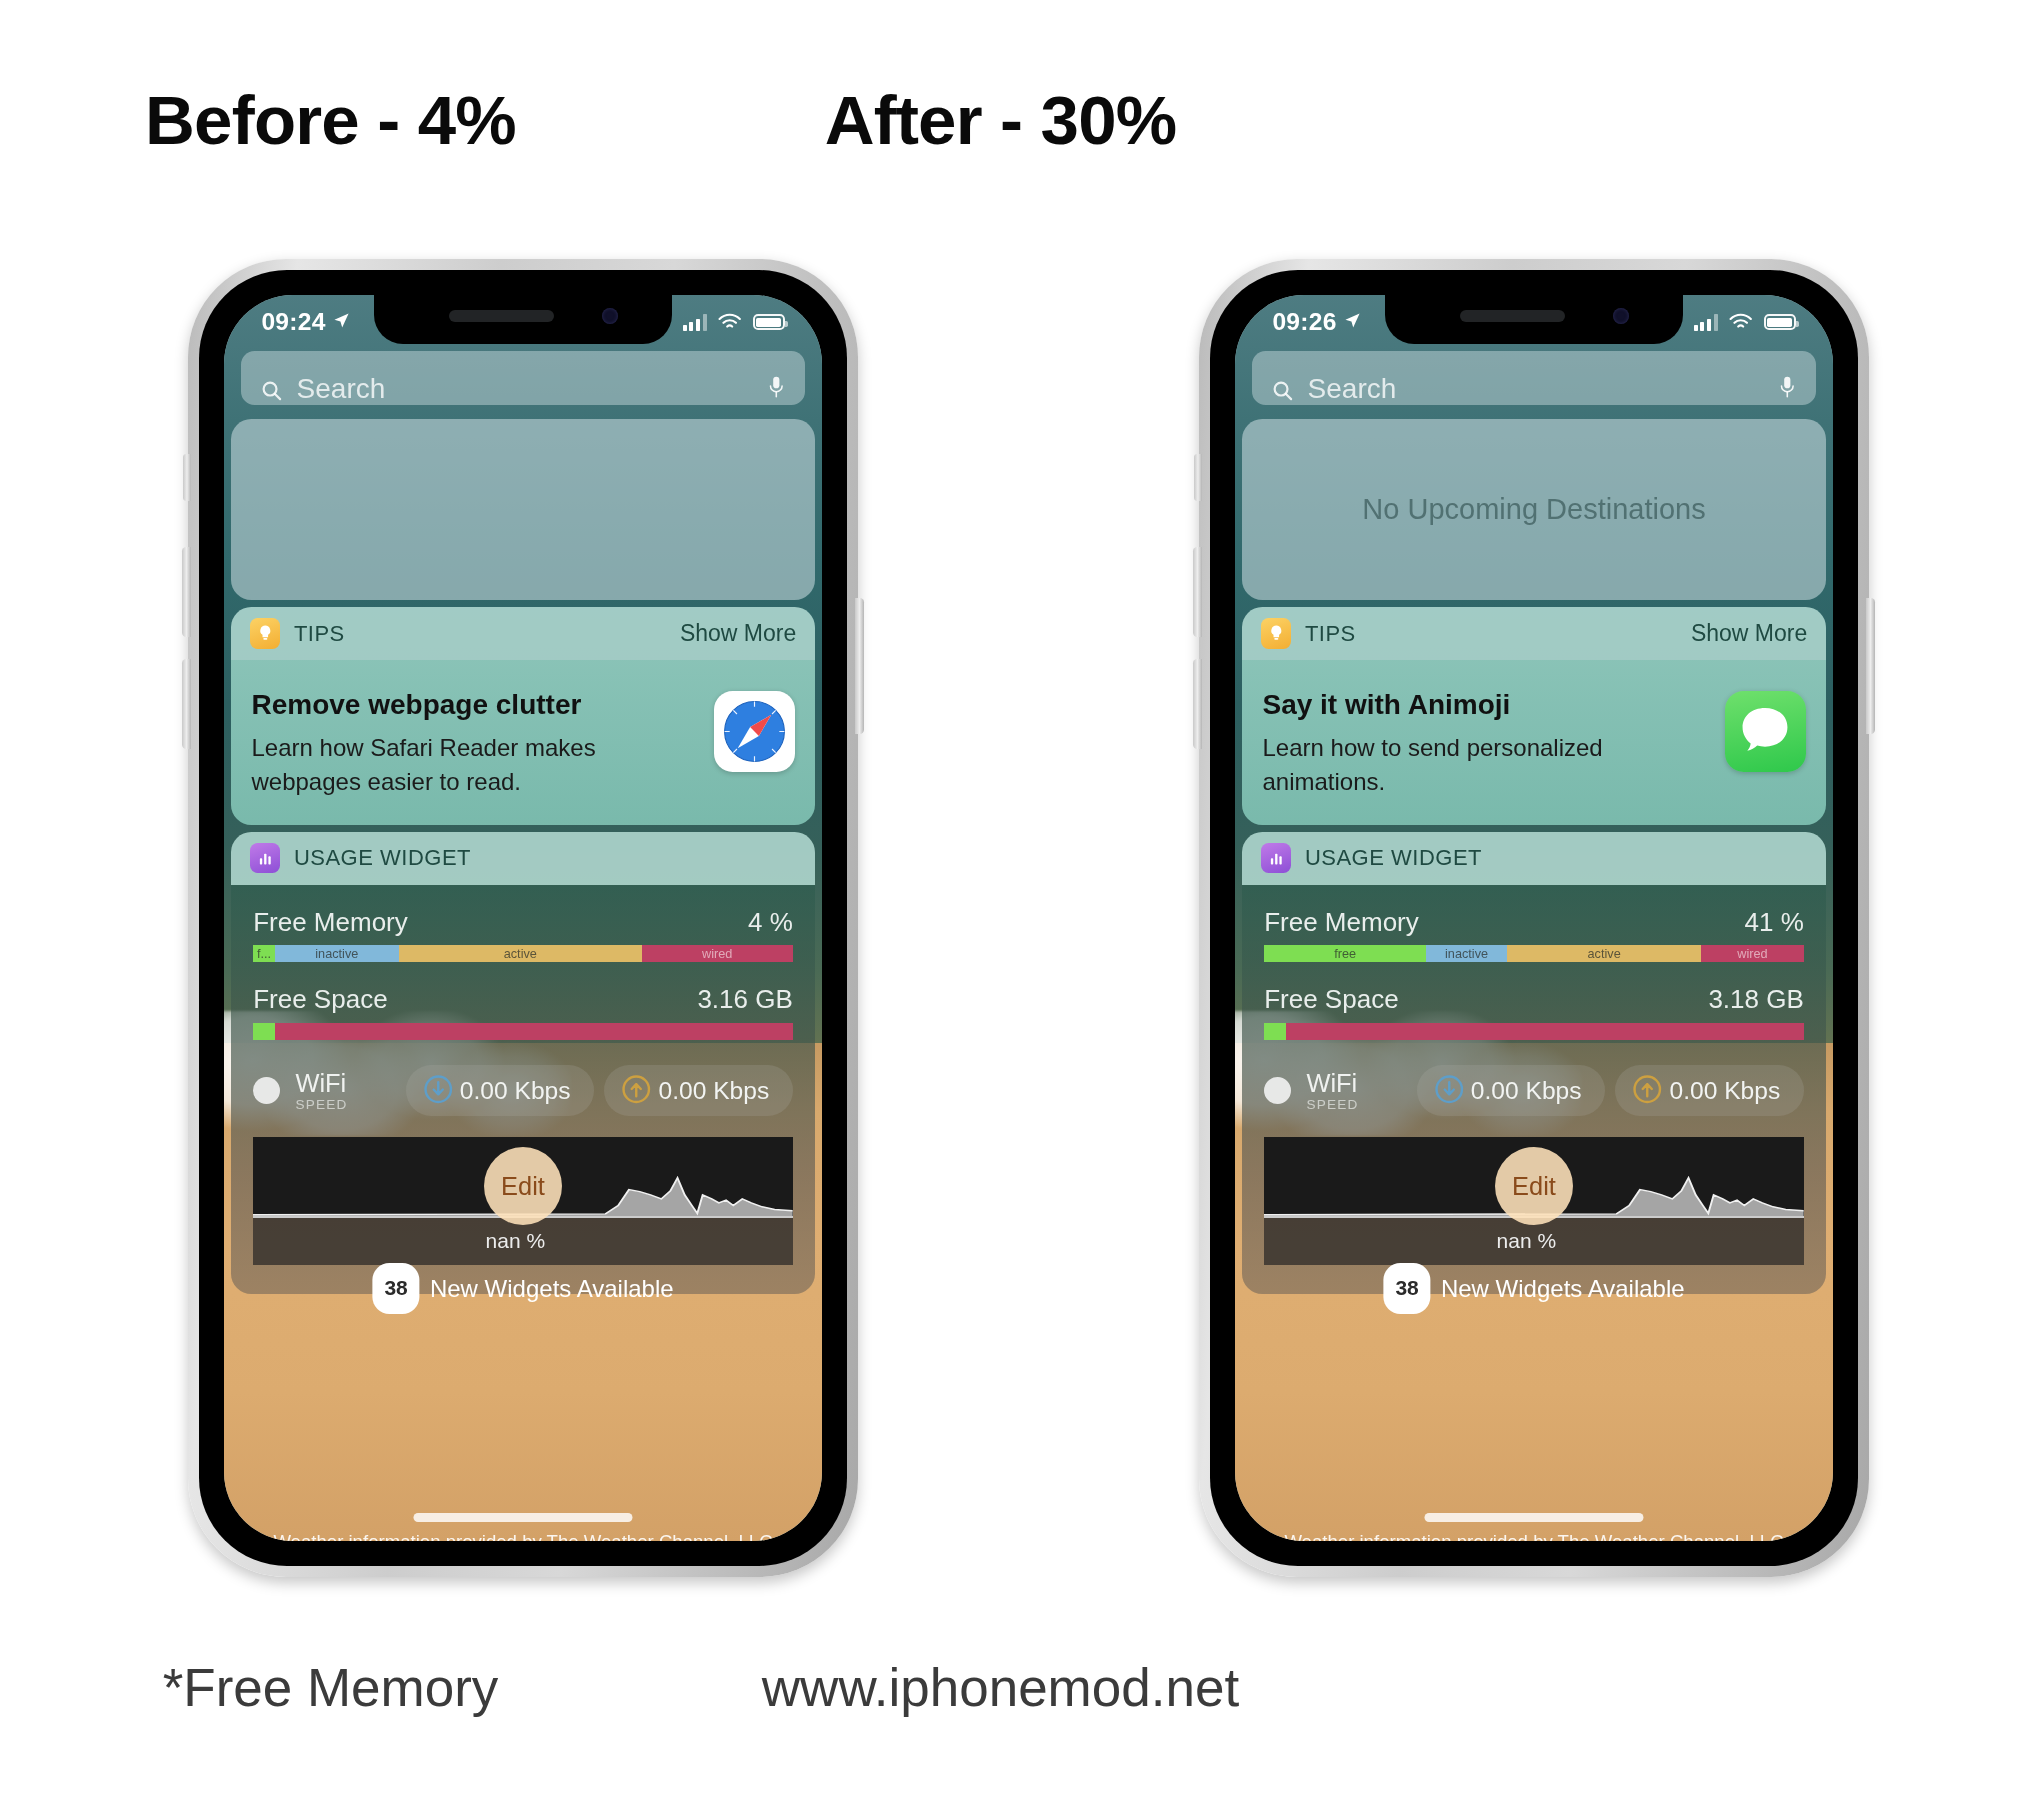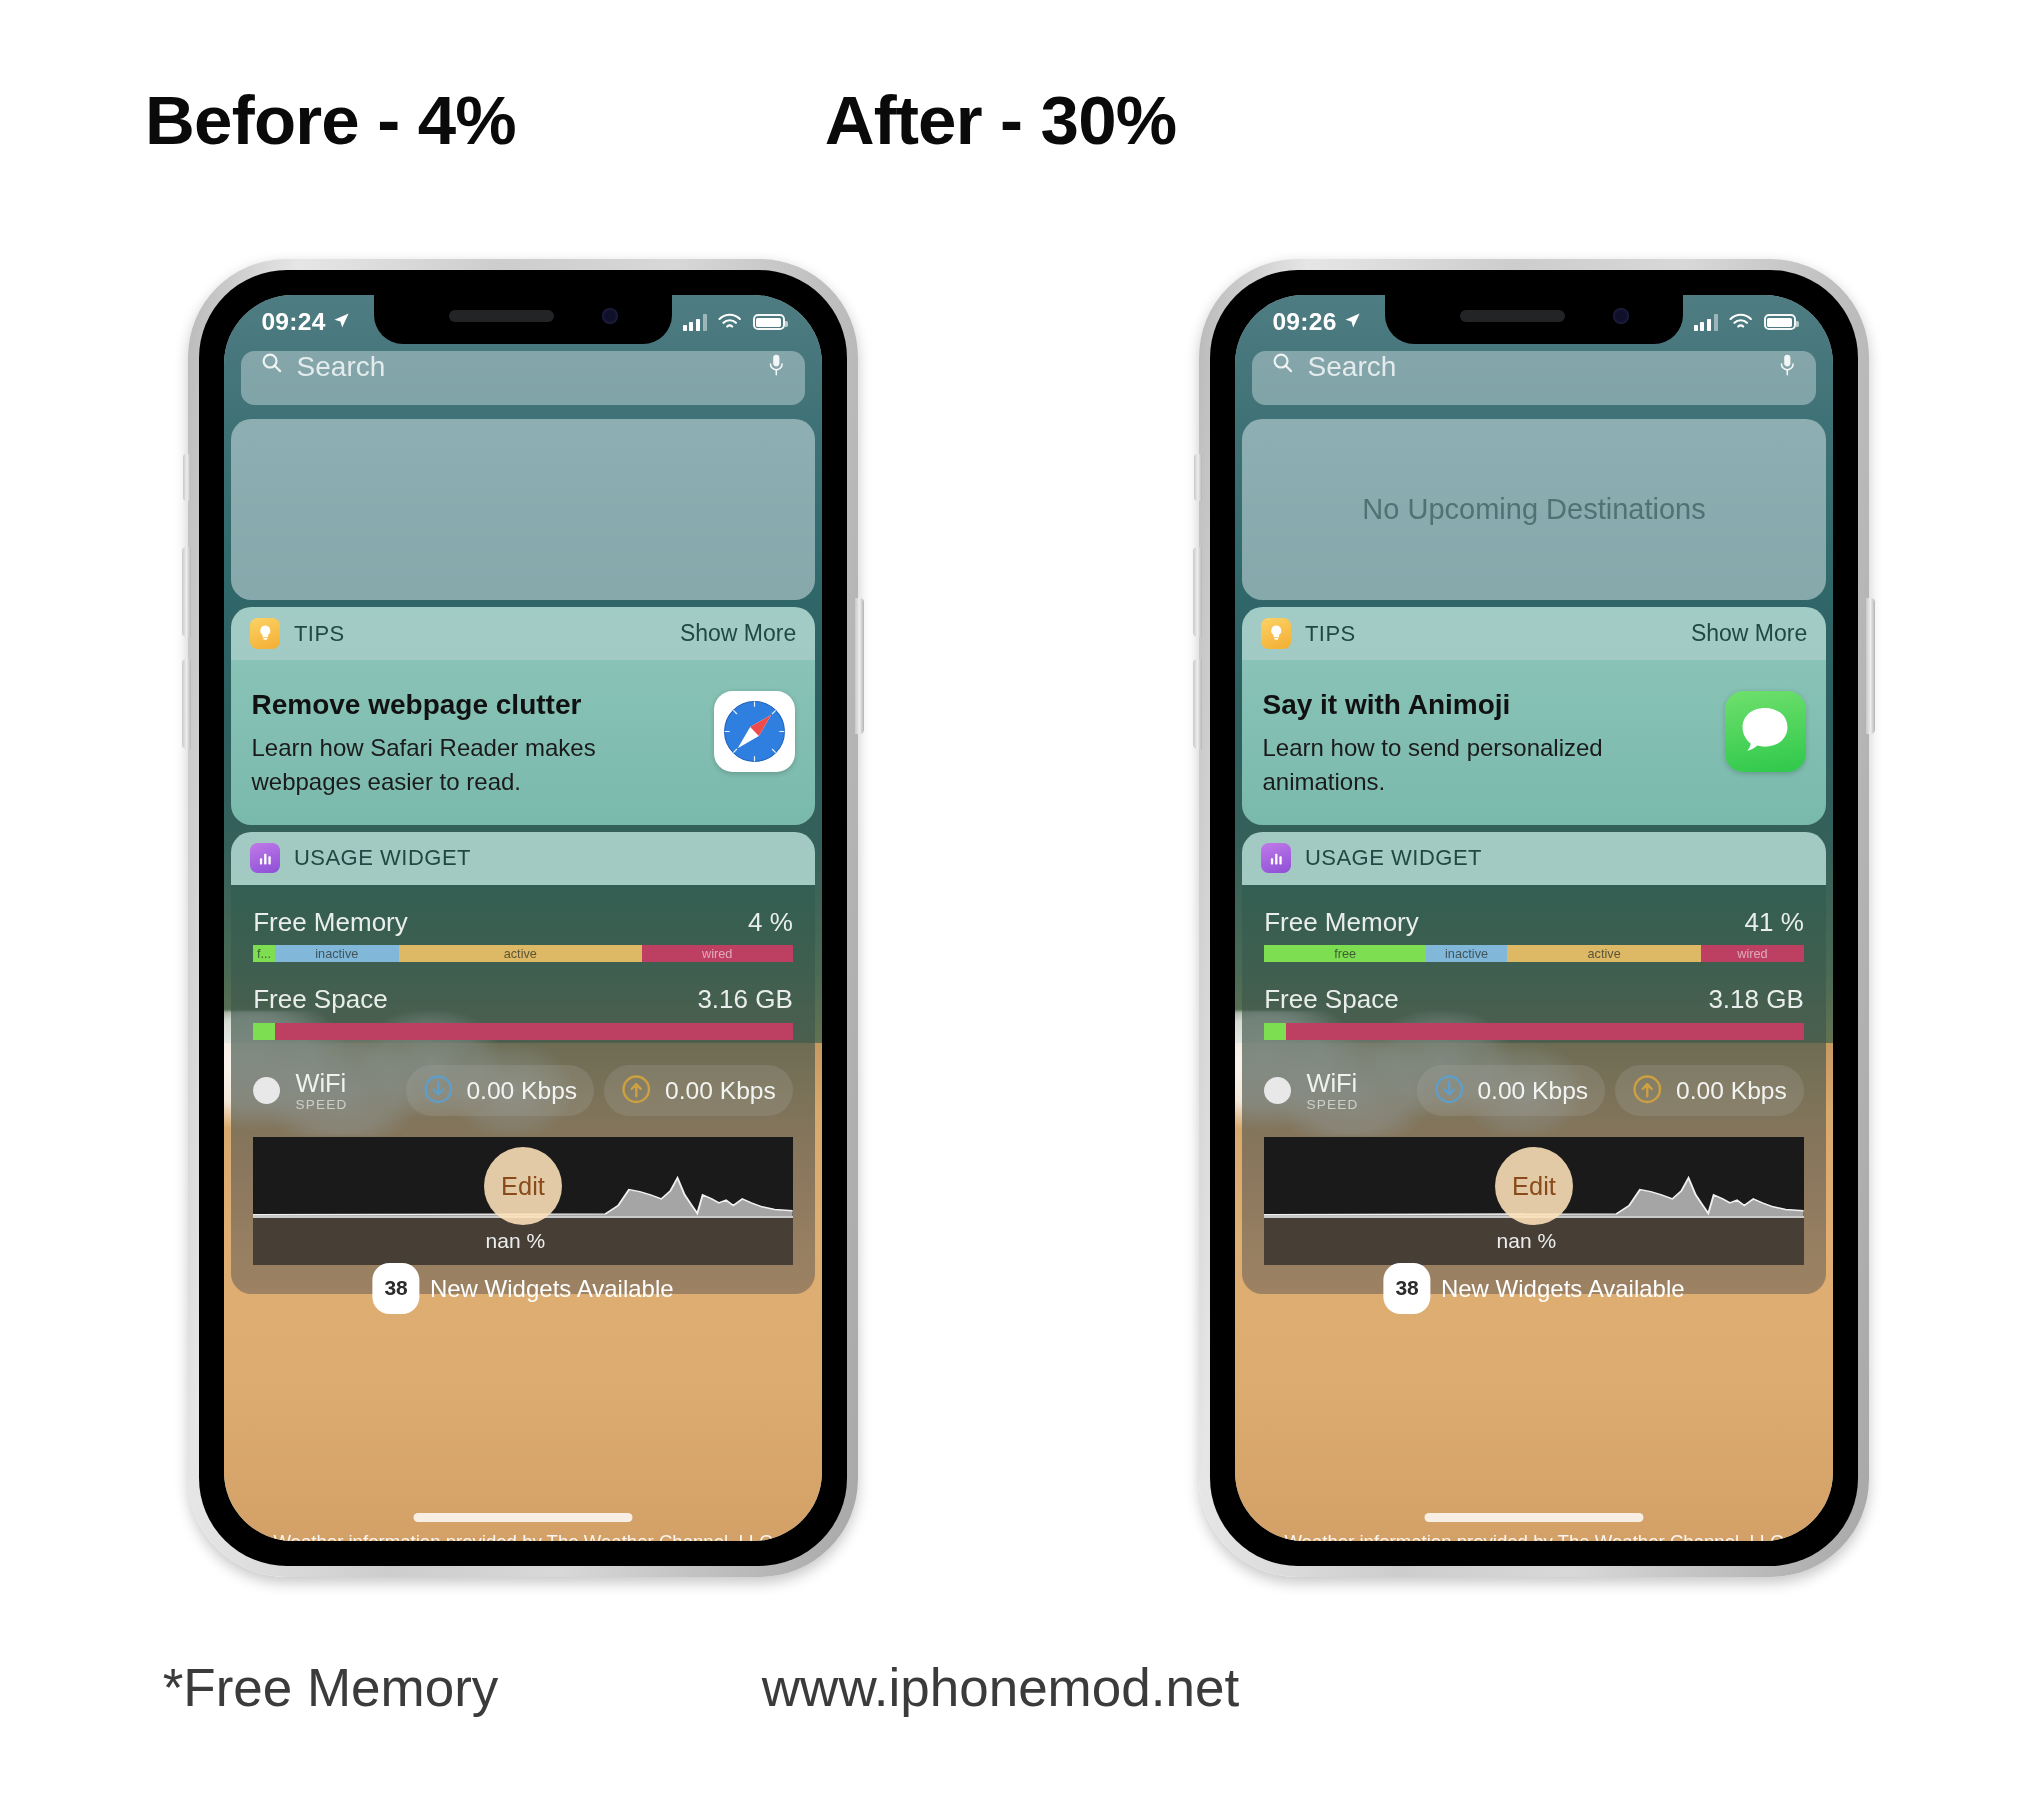--- a/index.html
+++ b/index.html
@@ -121,21 +121,21 @@
   .batt::after {
     content:''; position:absolute; right:-5.1px; top:4.2px; width:2.5px; height:6.8px;
     background: rgba(255,255,255,.6); border-radius: 0 1.7px 1.7px 0;
   }
   .batt span { display:block; height:100%; width:100%; background:#fff; border-radius:1.7px; }
 
   
   .searchbar {
     position: absolute; top: 56px; left: 17px; right: 17px; height: 54px;
     background: rgba(226,238,240,.40); border-radius: 13.6px;
-    display: flex; align-items: flex-start; padding: 0 18.6px; z-index: 30;
+    display: flex; align-items: flex-end; padding: 0 18.6px; z-index: 30;
   }
   .search-text { flex: 1; color: rgba(255,255,255,.78); font-size: 28px; margin-left: 13.6px; }
   .mag { width: 23px; height: 23px; }
   .mic { width: 18.6px; height: 29px; position: relative; }
 
   
   .widgets { position: absolute; top: 124px; left: 6.8px; right: 6.8px; z-index: 20; }
 
   .w-maps {
     height: 181px; background: rgba(214,231,233,.52);
@@ -199,21 +199,21 @@
     width: 27px; height: 27px; border-radius: 50%;
     background: rgba(240,240,240,.92); flex: none; margin-right: 15.3px;
   }
   .net-name { display:flex; flex-direction: column; width: 100px; }
   .net-name b { font-size: 25.4px; font-weight: normal; color: #f0f2f0; line-height: 1.05; }
   .net-name small { font-size: 13.6px; color: rgba(230,233,230,.72); letter-spacing: 1.2px; }
   .net-pill {
     flex: 1; height: 51px; border-radius: 25.4px; background: rgba(180,180,175,.20);
     display: flex; align-items: center; padding: 0 17px; margin-left: 10.2px;
   }
-  .net-pill .val { flex: 1; text-align: right; font-size: 24.6px; color: #f2f4f2; }
+  .net-pill .val { flex: 1; text-align: center; font-size: 24.6px; color: #f2f4f2; }
   .arrow-ic { width: 30.5px; height: 30.5px; flex: none; }
 
   .graph {
     height: 81px; background: #1a1a1a; position: relative; overflow: hidden;
     border-bottom: 2.5px solid rgba(235,235,235,.85);
   }
   .graph svg { position: absolute; inset: 0; width: 100%; height: 100%; }
   .graph-foot {
     height: 47px; background: rgba(58,52,47,.86);
     display: flex; align-items: center; justify-content: center; padding-right: 15.3px;

